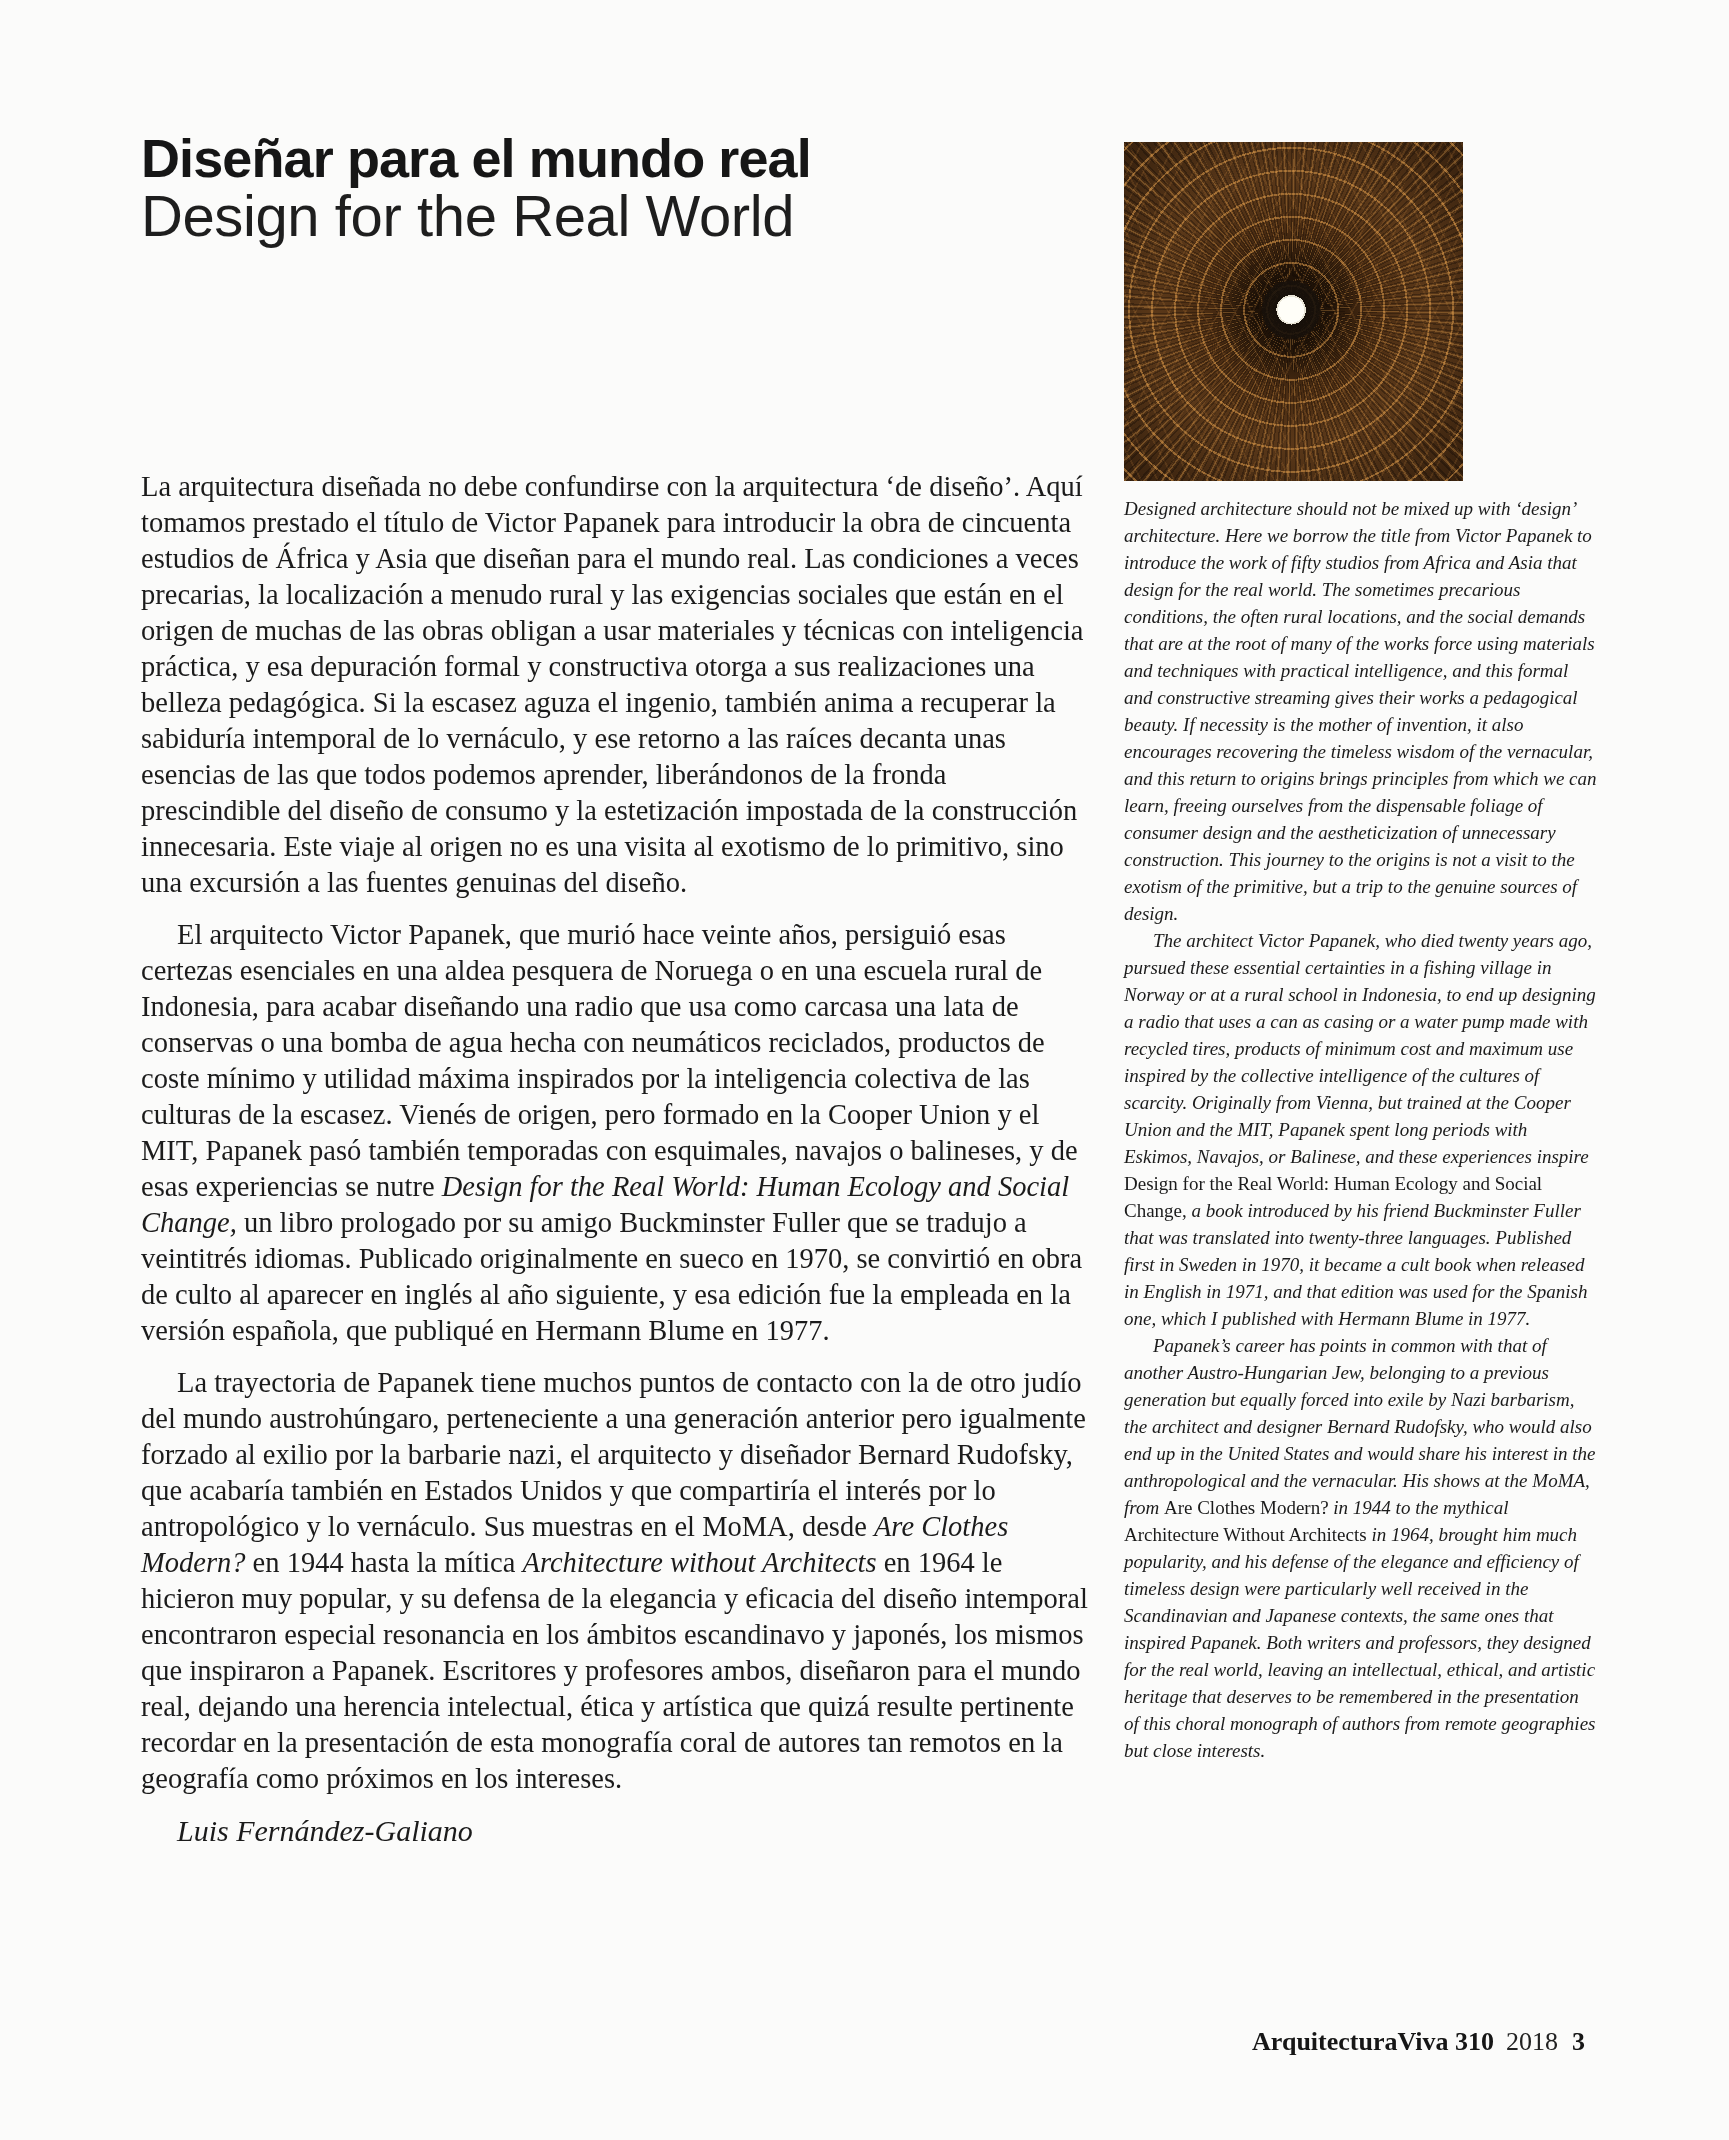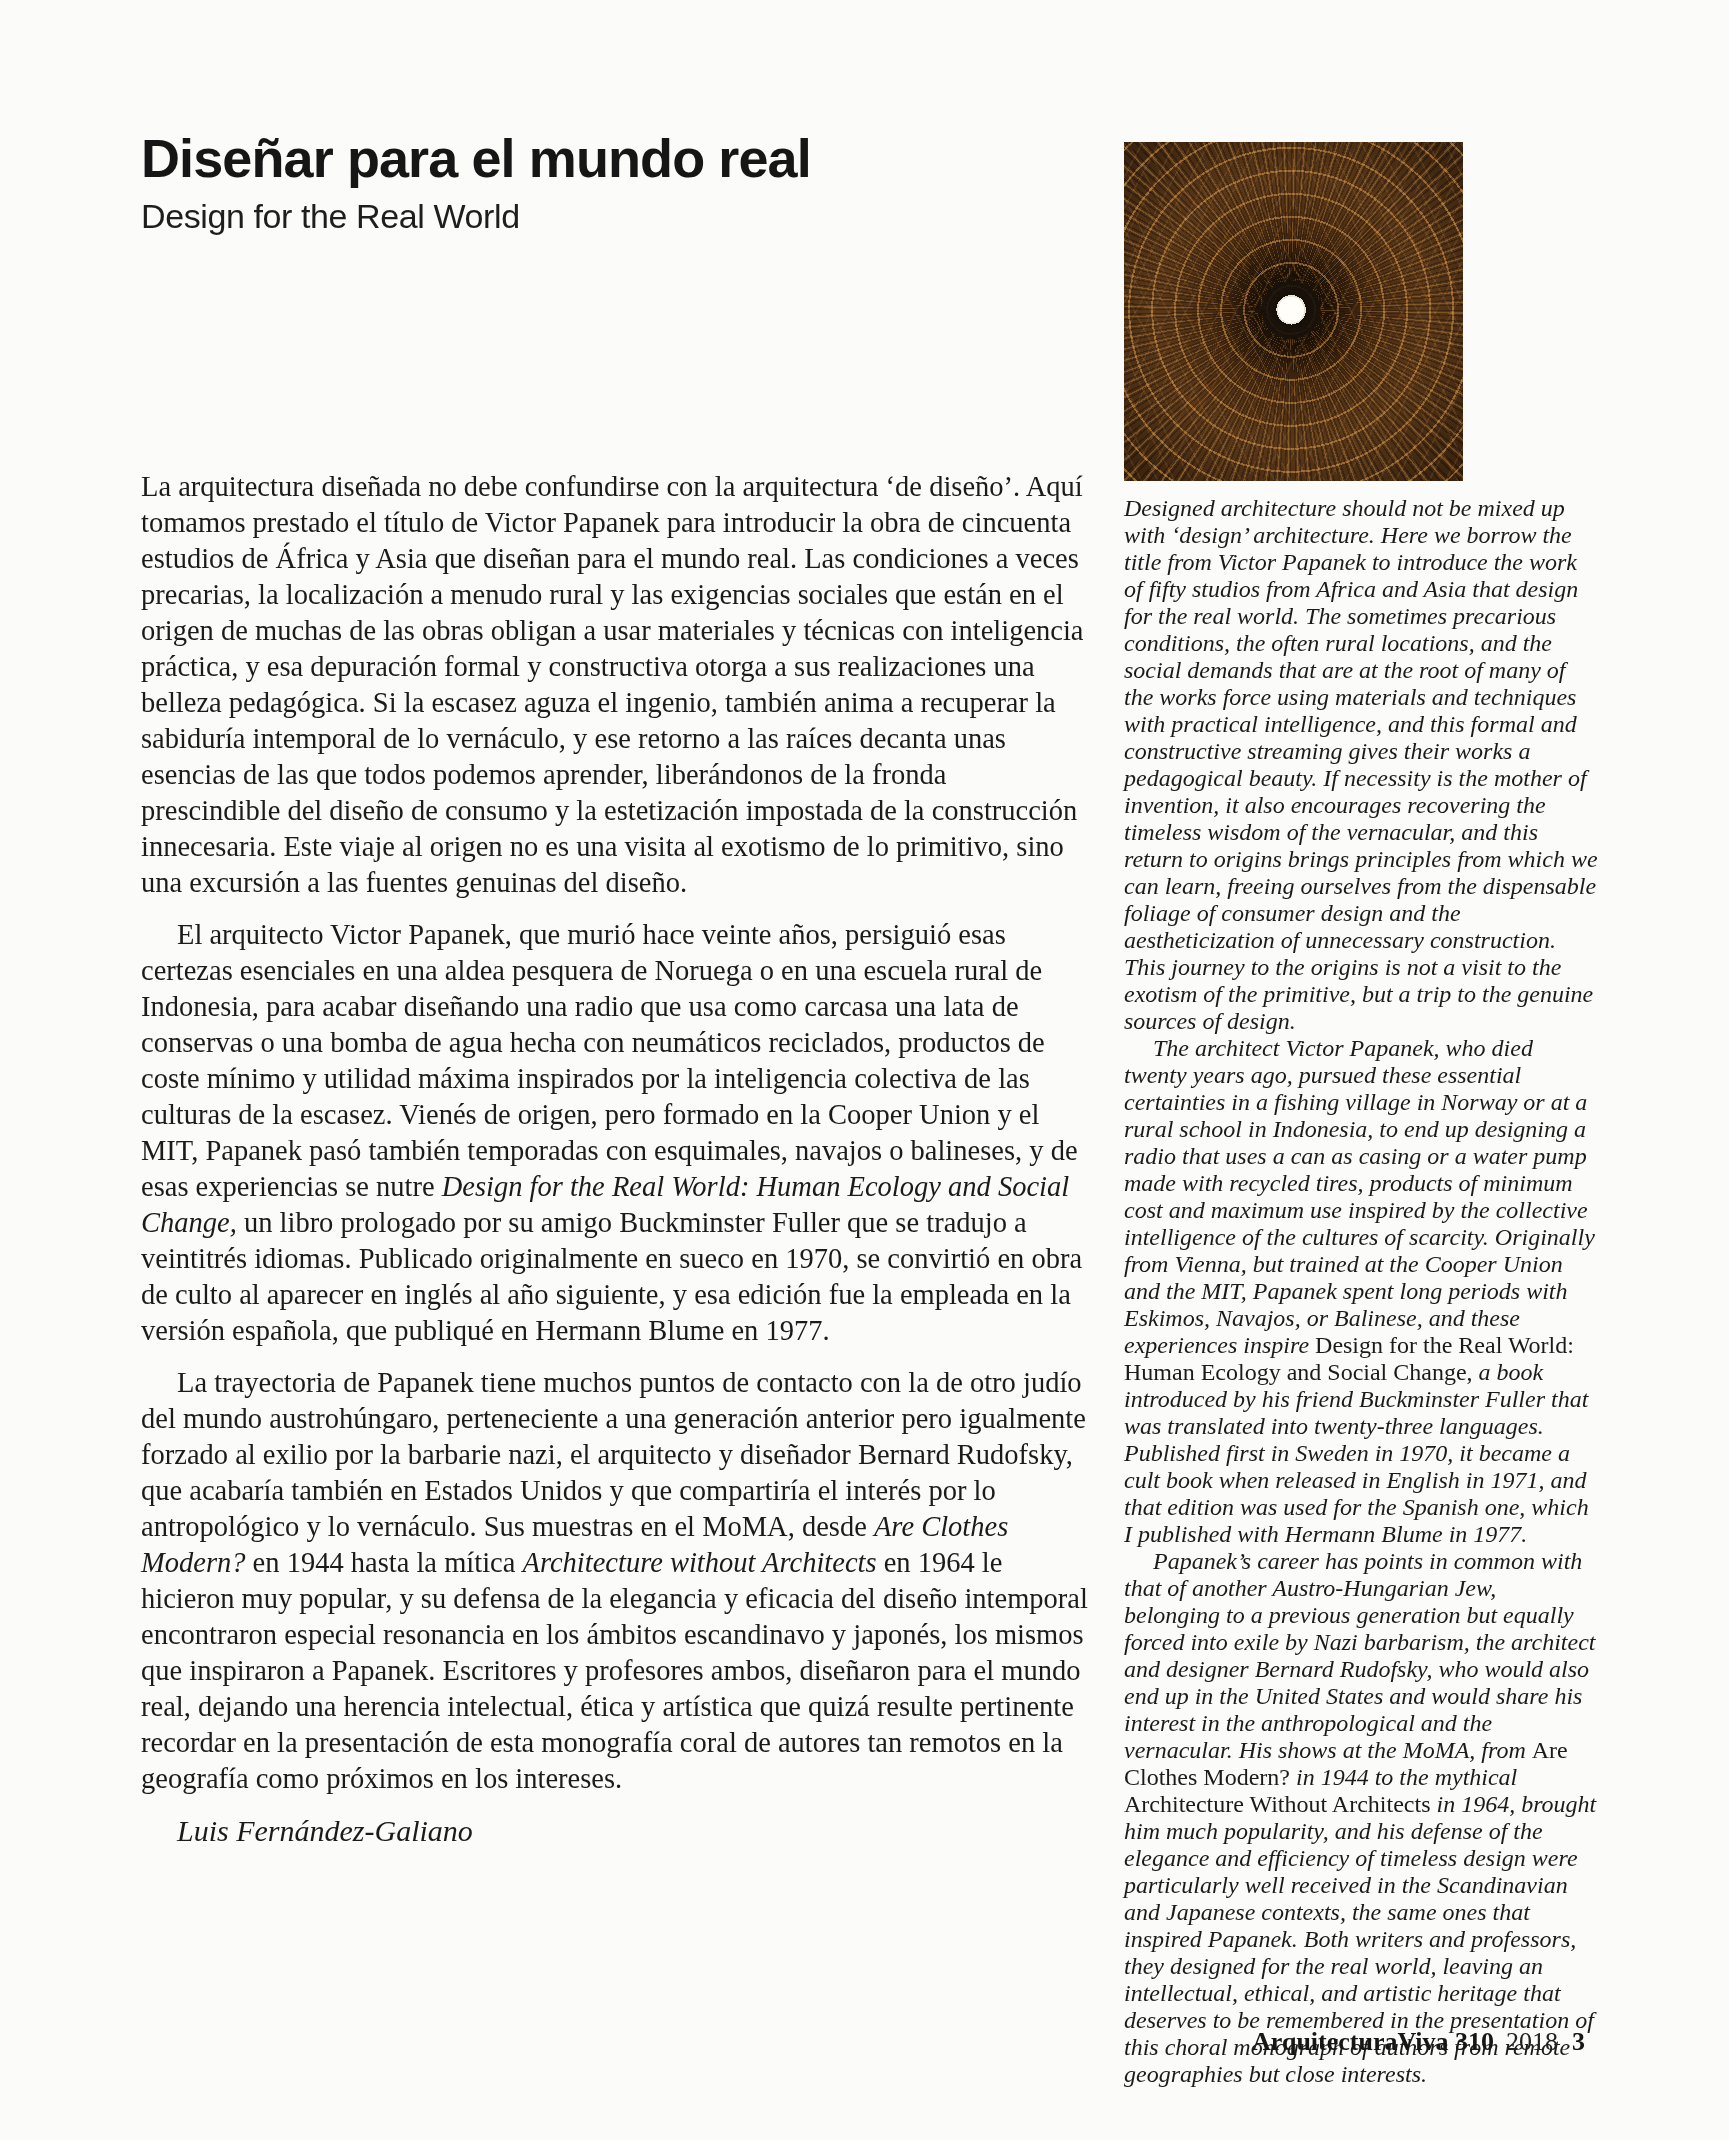--- a/index.html
+++ b/index.html
@@ -12,21 +12,21 @@
   .page{position:absolute;inset:0;overflow:hidden;padding-left:48px;}
 
   
   .title-block{position:absolute;left:141px;top:130px;width:994px;}
   .title-es{
     margin:0;font-family:"Liberation Sans", sans-serif;font-weight:bold;
     font-size:54px;line-height:57px;letter-spacing:-0.9px;color:#161616;
   }
   .title-en{
     margin:5.2px 0 0 0;font-family:"Liberation Sans", sans-serif;font-weight:normal;
-    font-size:34px;line-height:48px;letter-spacing:-0.4px;color:#1e1e1e;
+    font-size:58px;line-height:48px;letter-spacing:-0.4px;color:#1e1e1e;
   }
 
   
   .photo{
     position:absolute;left:1124px;top:142px;width:339px;height:339px;
     background:
       radial-gradient(circle at 49.3% 49.5%, #fffef8 0 13px, #e8e4d6 13px 14.7px, #17100a 14.7px 18px, rgba(23,16,10,.9) 18px 28.5px, rgba(23,16,10,0) 30px),
       repeating-conic-gradient(from 0deg at 49.3% 49.5%, rgba(10,5,2,.30) 0deg .5deg, rgba(0,0,0,0) .5deg 1.8deg),
       repeating-conic-gradient(from .9deg at 49.3% 49.5%, rgba(222,158,76,.30) 0deg .45deg, rgba(0,0,0,0) .45deg 3.6deg),
       repeating-radial-gradient(circle at 49.3% 49.5%, rgba(219,153,74,.55) 0 1.9px, rgba(0,0,0,0) 1.9px 23px),
@@ -45,21 +45,21 @@
   .es-col p + p{text-indent:36px;margin-top:16px;}
   .es-col .run-em{font-style:italic;}
   .signature{
     margin:0;text-align:left;font-style:italic;font-size:30px;line-height:36px;
     padding-right:12px;
   }
 
   
   .en-col{
     position:absolute;left:1124px;top:495px;width:474px;
-    font-size:24px;line-height:27px;font-style:italic;color:#1b1b1b;
+    font-size:19px;line-height:27px;font-style:italic;color:#1b1b1b;
   }
   .en-col p{margin:0;}
   .en-col p + p{text-indent:29px;}
   .en-col .run-roman{font-style:normal;}
 
   
   .footer{
     position:absolute;left:778px;right:144px;top:2027px;
     text-align:right;font-size:26px;line-height:29px;color:#161616;
   }

